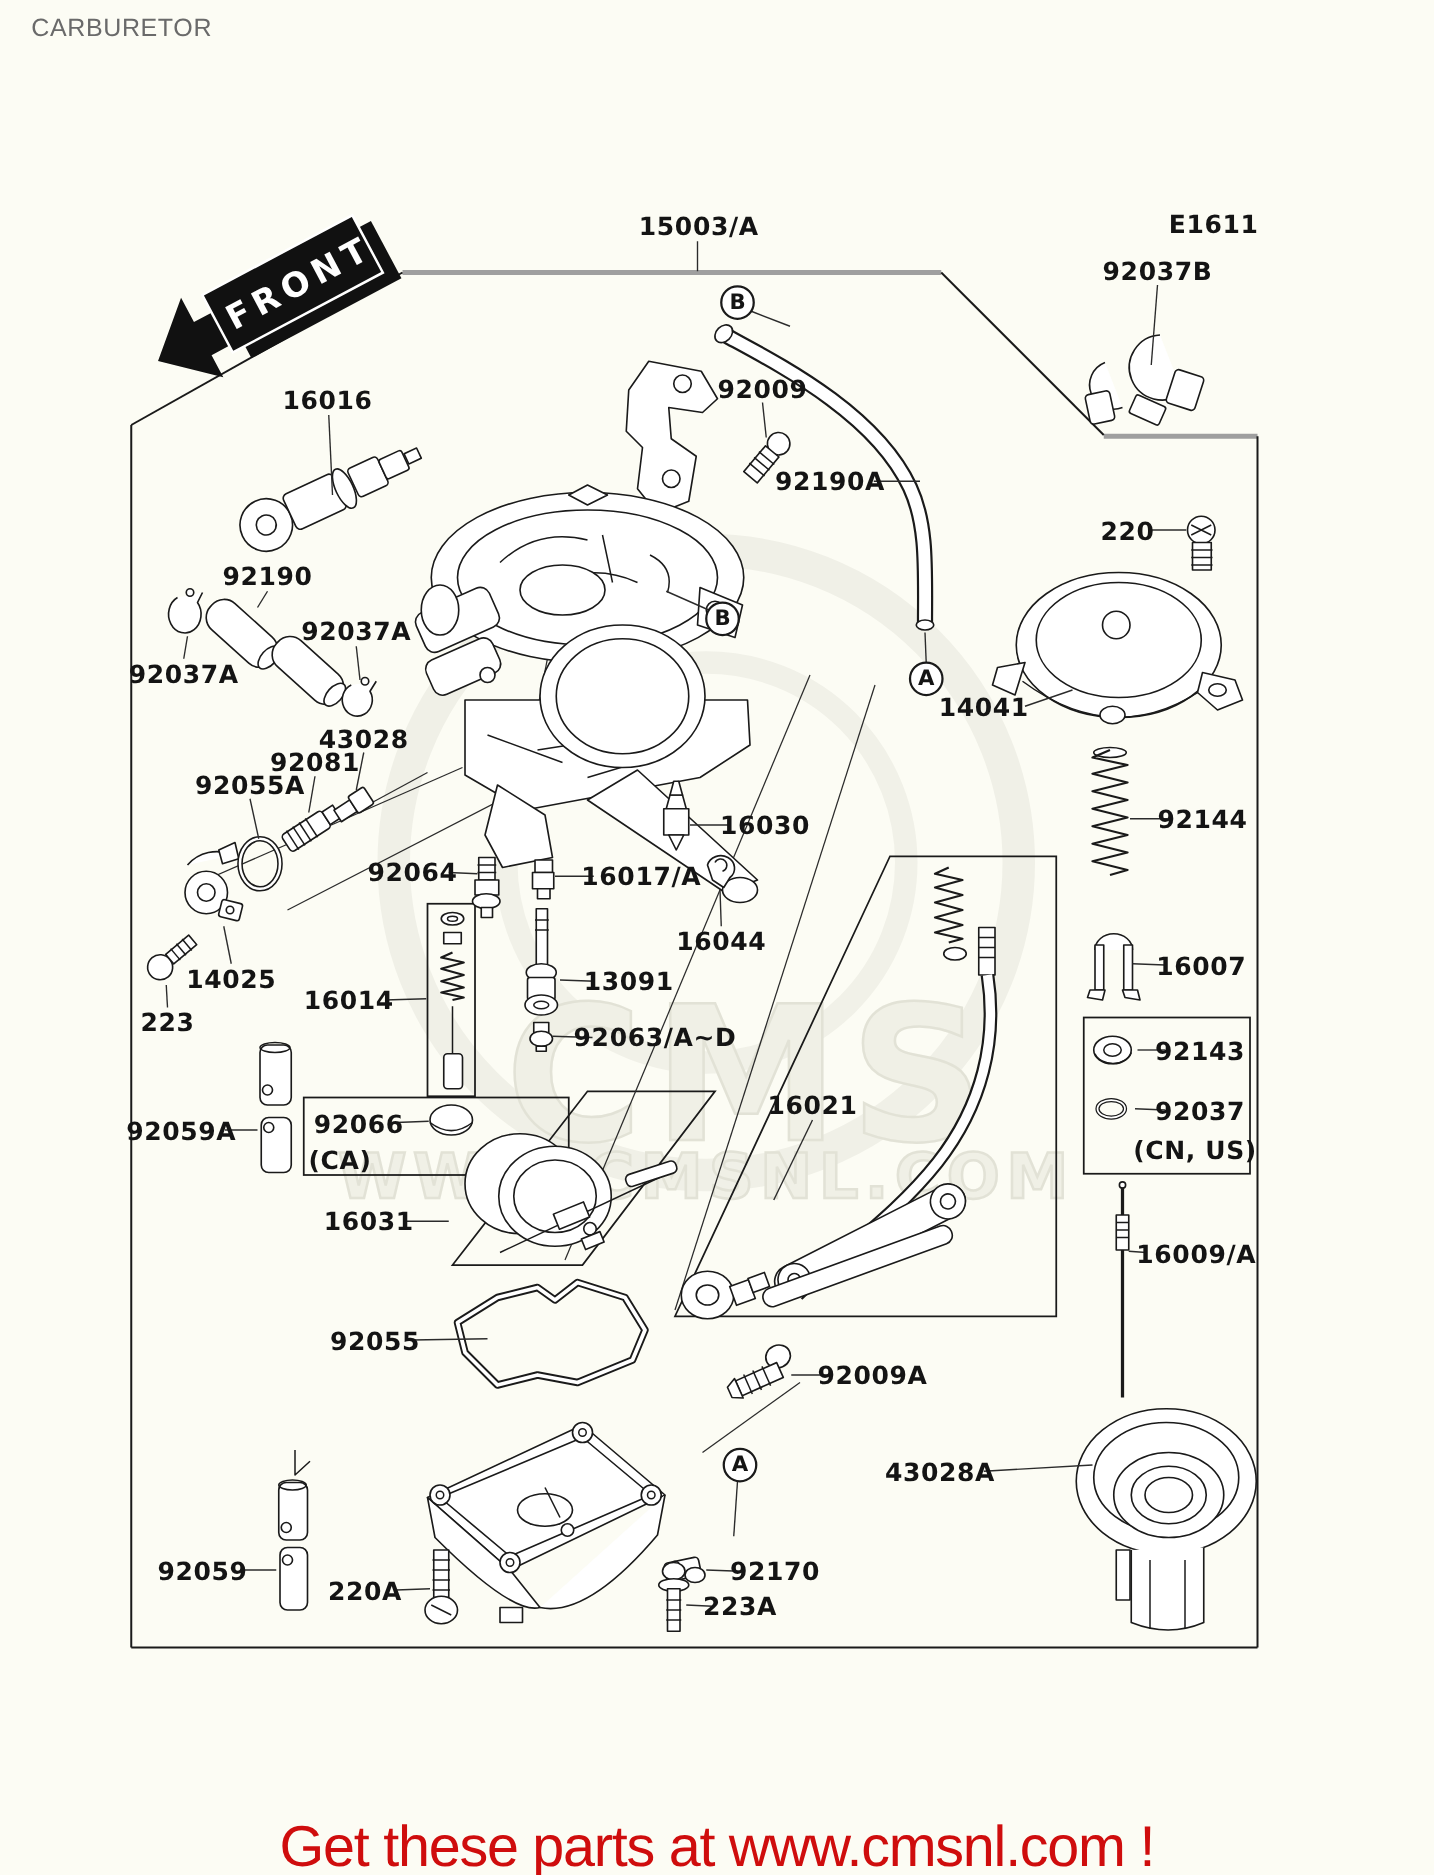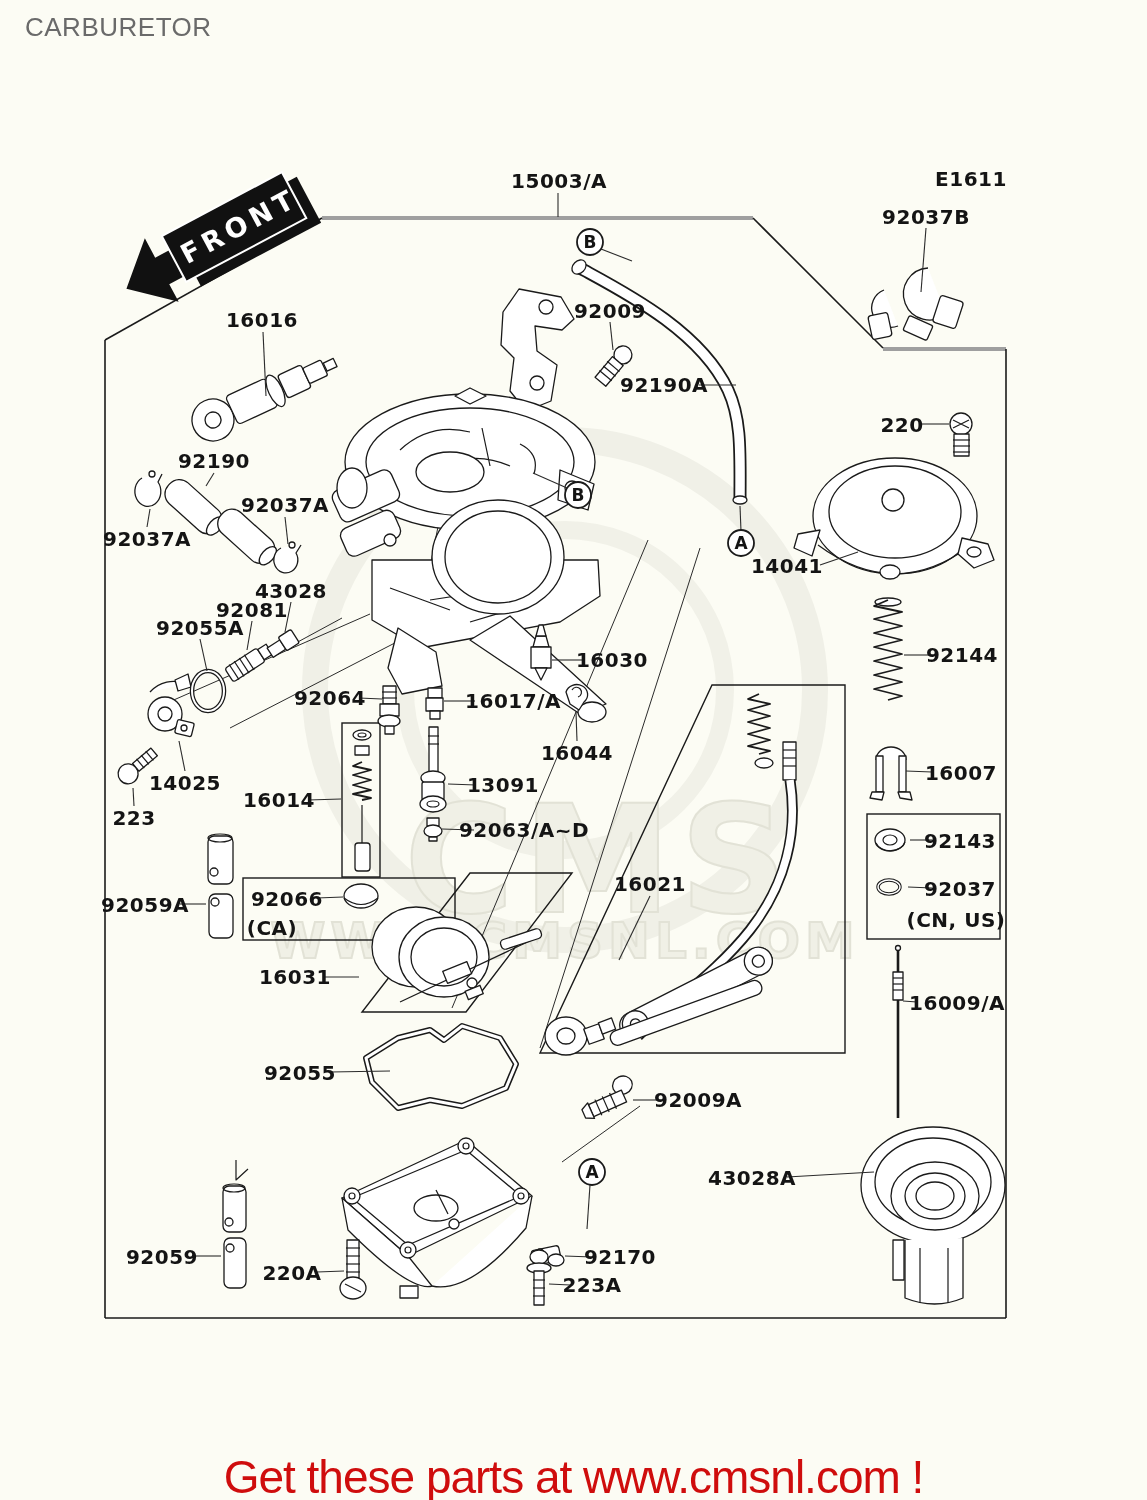--- a/index.html
+++ b/index.html
@@ -1,18 +1,18 @@
 <!DOCTYPE html>
 <html><head>
 <meta charset="utf-8">
 <style>
   html,body{margin:0;padding:0;}
   body{width:1147px;height:1500px;position:relative;background:#fcfcf4;
        font-family:"Liberation Sans",sans-serif;overflow:hidden;}
-  #page-title{position:absolute;top:12px;left:25px;font-size:26px;color:#6a6a6a;
+  #page-title{position:absolute;top:12px;left:25px;font-size:20px;color:#6a6a6a;
        letter-spacing:.5px;}
   #footer-banner{position:absolute;top:1450px;left:0;width:100%;text-align:center;
        font-size:46px;letter-spacing:-1px;}
   #diagram-svg{position:absolute;top:0;left:0;}
   .ln{fill:#ffffff;stroke:#1a1a1a;stroke-width:1.3;stroke-linejoin:round;}
   .ln2{fill:none;stroke:#1a1a1a;stroke-width:1.2;stroke-linejoin:round;}
   .thin{fill:none;stroke:#2b2b2b;stroke-width:1;}
   .spr{fill:none;stroke:#1a1a1a;stroke-width:1.8;stroke-linejoin:round;}
   .frame{fill:none;stroke:#1a1a1a;stroke-width:1.6;}
   .frame-gray{fill:none;stroke:#9f9f9f;stroke-width:4;}

